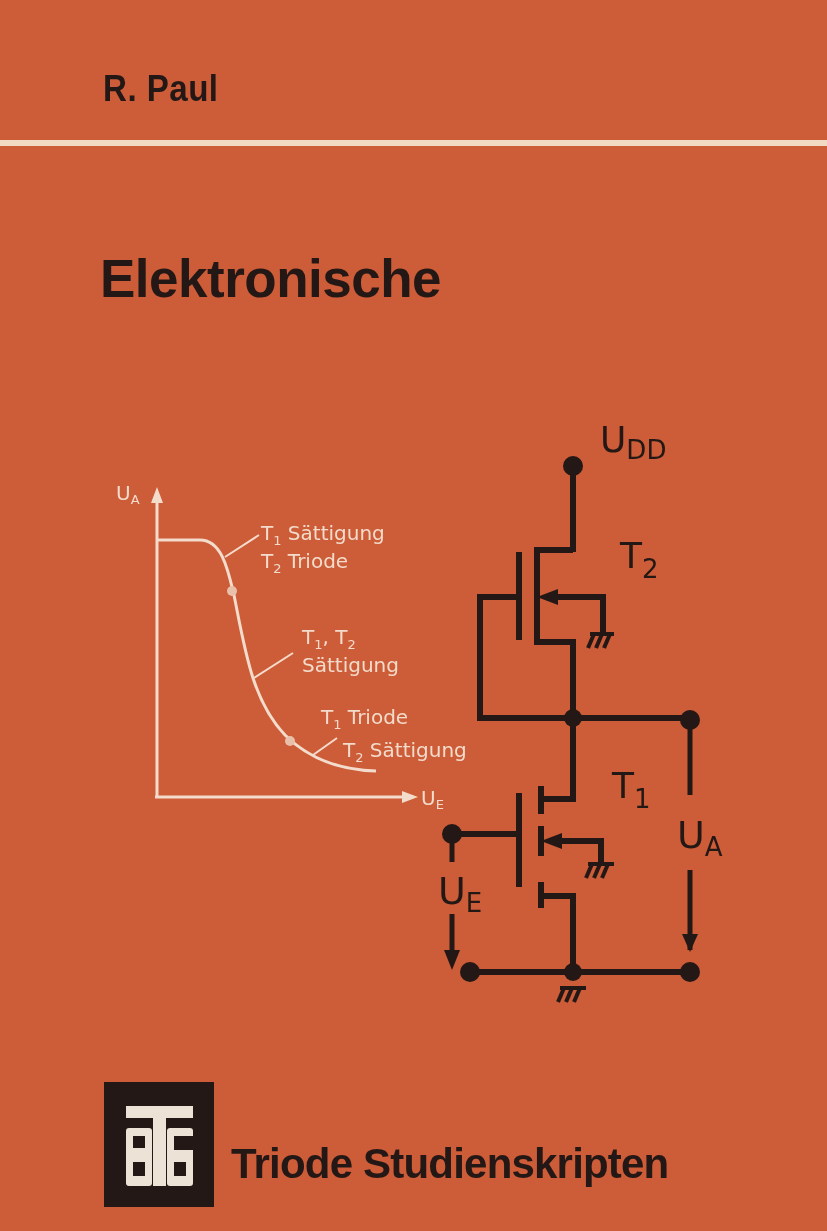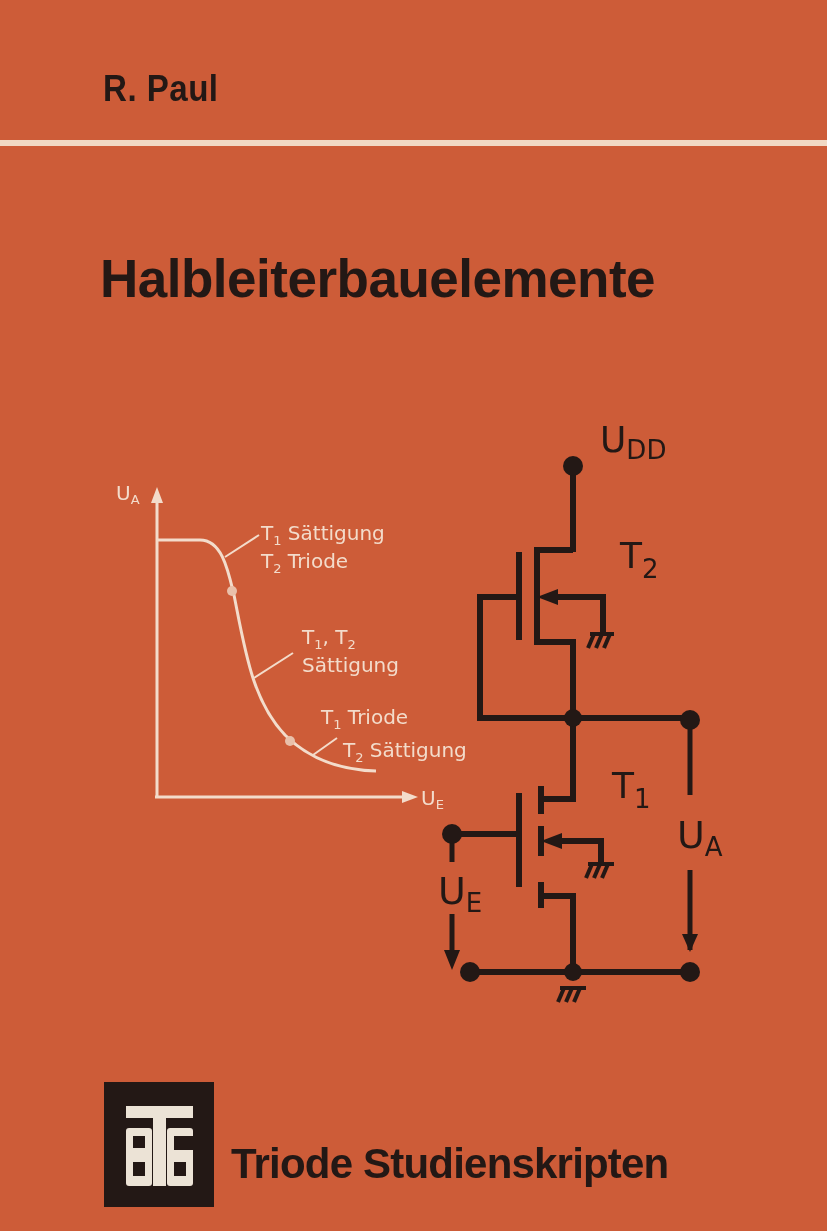--- a/index.html
+++ b/index.html
@@ -36,21 +36,21 @@
       font-size: 42px; font-weight: bold; letter-spacing: -0.8px;
     }
   </style>
 </head>
 <body>
 
 <div class="author">R. Paul</div>
 <div class="rule"></div>
 
 <div class="title">
-  <span>Halbleiterbauelemente</span>
+  <span>Elektronische</span>
 </div>
 
 <svg class="art" width="827" height="1231" viewBox="0 0 827 1231">
 
   <g>
     <g stroke="#f3dccb" stroke-width="3" fill="none">
       <line x1="157" y1="797" x2="157" y2="500"></line>
       <line x1="155" y1="797" x2="408" y2="797"></line>
       <path d="M157 540 L200 540 C222 540 228 570 234 595 C245 650 252 700 285 735 C310 760 340 770 376 771"></path>
       <line x1="225" y1="557" x2="259" y2="535" stroke-width="2"></line>

